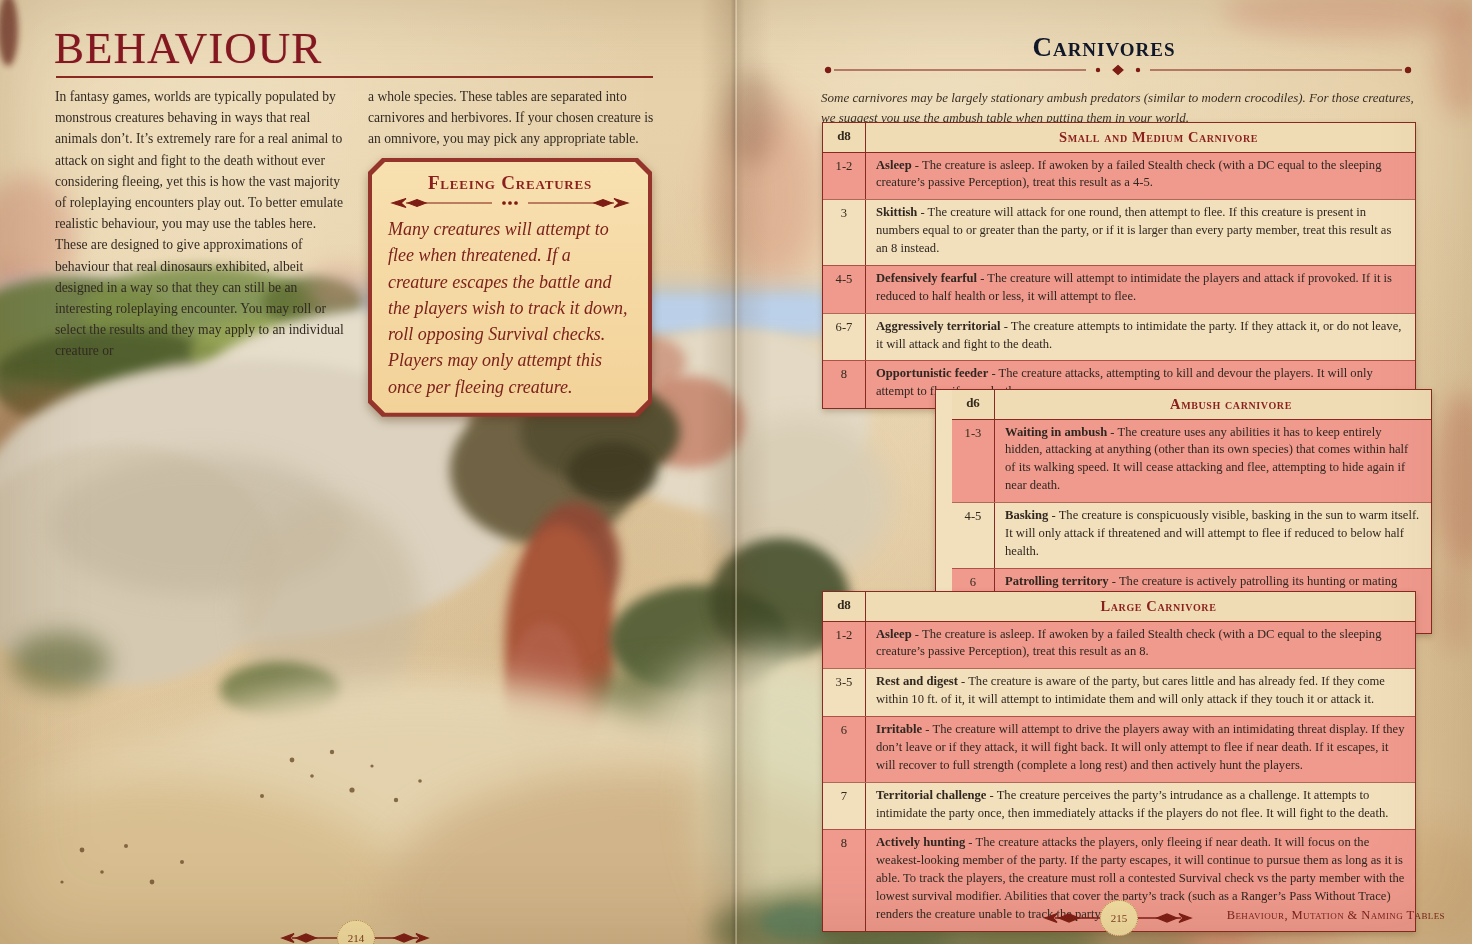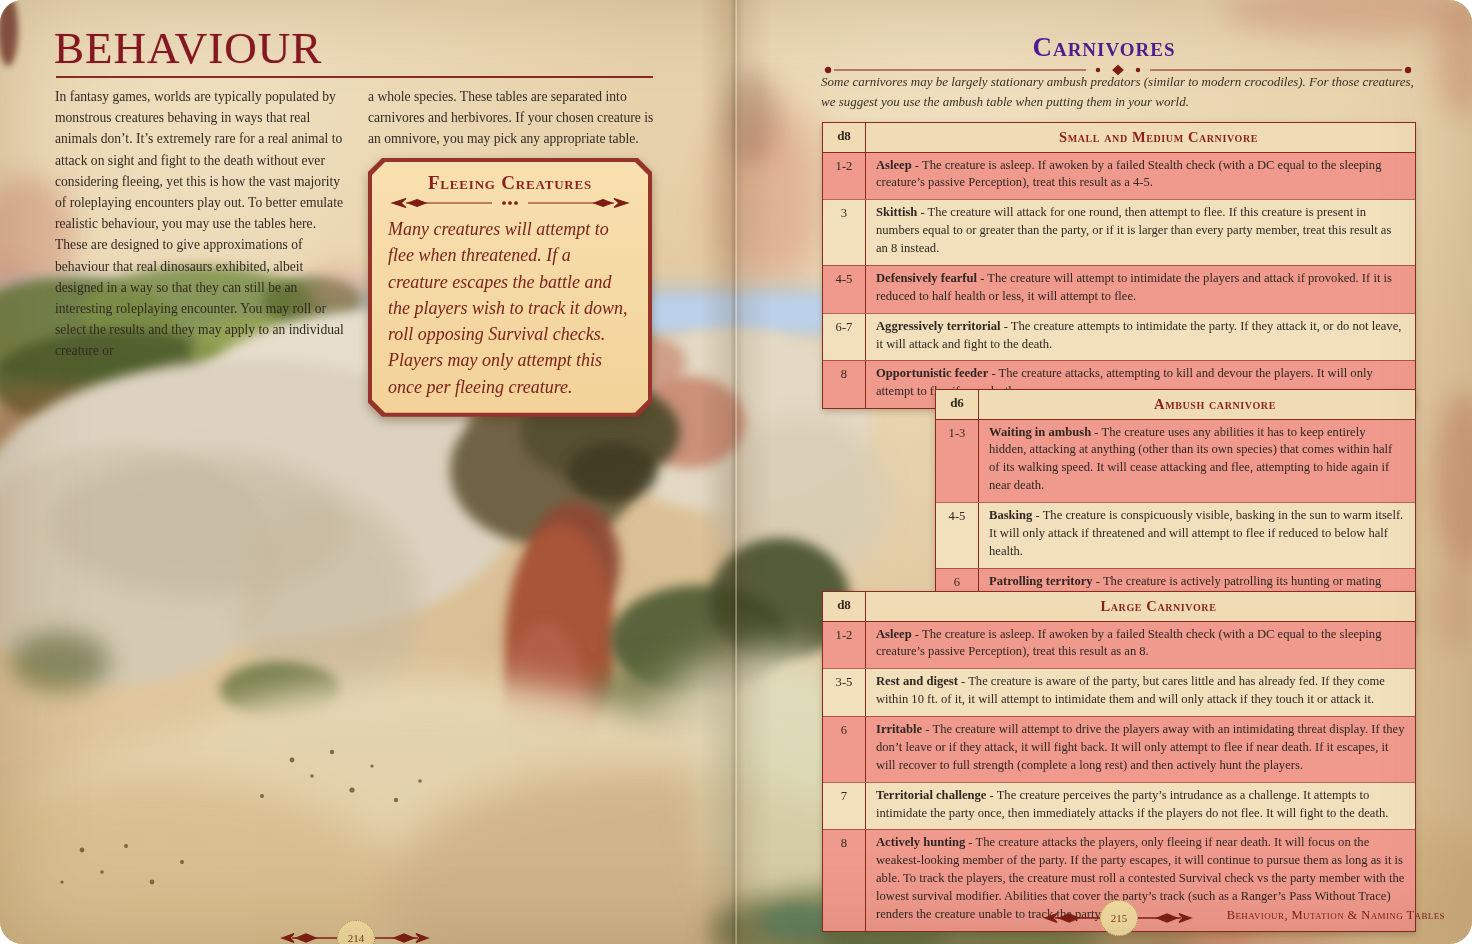--- a/index.html
+++ b/index.html
@@ -1,18 +1,18 @@
 <!DOCTYPE html>
 <html><head>
 <meta charset="utf-8">
 <style>
   html,body{margin:0;padding:0;}
   .spread{
     position:relative; width:1472px; height:944px; overflow:hidden;
-    font-family:"Liberation Serif", serif; background:#c9a87e;border-radius:23px;
+    font-family:"Liberation Serif", serif; background:#c9a87e;
   }
   .spread::after{
     content:""; position:absolute; inset:0; z-index:6; pointer-events:none;
     box-shadow: inset 0 0 90px rgba(92,58,20,.22);
   }
   .page{
     position:absolute; top:0; width:736px; height:944px;
     background:
       radial-gradient(ellipse at 30% 15%, rgba(255,246,222,.38), transparent 60%),
       radial-gradient(ellipse at 85% 80%, rgba(160,115,60,.16), transparent 55%),
@@ -61,25 +61,25 @@
   }
   .callout-divider{display:block; margin:2px auto 6px;}
   .callout-body{
     font-style:italic; font-size:18px; line-height:1.46; color:#7c221c;
   }
 
   
   .section-title{
     left:0; top:32px; width:736px; text-align:center;
     font-variant:small-caps; font-weight:700; font-size:27px;
-    letter-spacing:1px; color:#4c1d95;
+    letter-spacing:1px; color:#0f172a;
   }
   .section-rule{left:74px; top:64px;}
   .section-intro{
-    left:85px; top:72px; width:608px;
+    left:85px; top:88px; width:608px;
     font-style:italic; font-size:13px; line-height:1.5; color:#3a2f24;
   }
 
   .dice-table{
     position:absolute;
     border:1.5px solid #872a21; background:#f2e0bd;
     box-shadow:0 3px 6px rgba(80,50,20,.25);
     font-size:12.6px; line-height:1.42; color:#2f2720;
   }
   .t-head{display:flex; background:#efdcb4; border-bottom:1.4px solid #872a21;gap:36px;}
@@ -317,21 +317,21 @@
     <div class="desc"><b class="entry-name">Aggressively territorial</b><span class="entry-text"> - The creature attempts to intimidate the party. If they attack it, or do not leave, it will attack and fight to the death.</span></div>
   </div>
 
   <div class="t-row">
     <div class="roll">8</div>
     <div class="desc"><b class="entry-name">Opportunistic feeder</b><span class="entry-text"> - The creature attacks, attempting to kill and devour the players. It will only attempt to flee if near death.</span></div>
   </div>
 </div>
   </div>
 
-  <div class="dice-table content" style="left:935px; top:389px; width:479px;">
+  <div class="dice-table content" style="left:935px; top:389px; width:479px;padding-left:16px;">
     <div class="t-head">
       <div class="t-die">d6</div>
       <div class="t-title">Ambush carnivore</div>
     </div>
     <div class="t-body">
   <div class="t-row">
     <div class="roll">1-3</div>
     <div class="desc"><b class="entry-name">Waiting in ambush</b><span class="entry-text"> - The creature uses any abilities it has to keep entirely hidden, attacking at anything (other than its own species) that comes within half of its walking speed. It will cease attacking and flee, attempting to hide again if near death.</span></div>
   </div>
 

